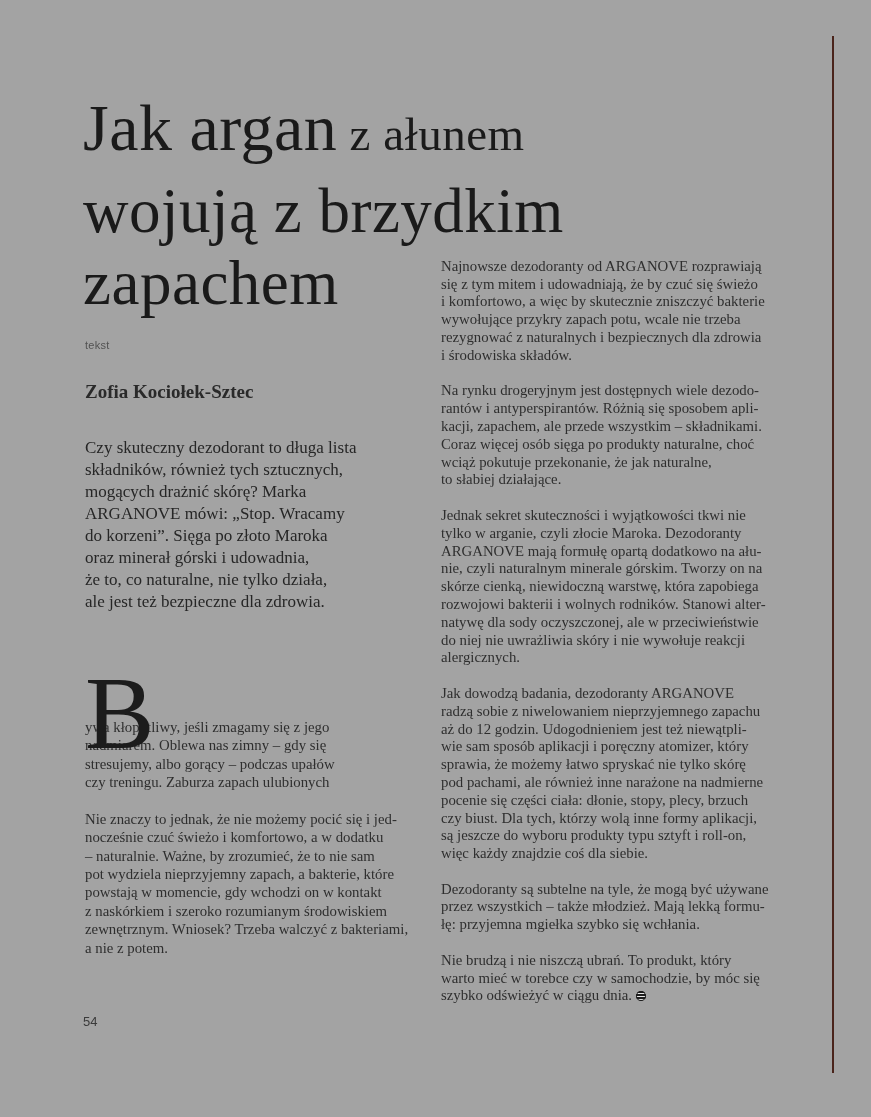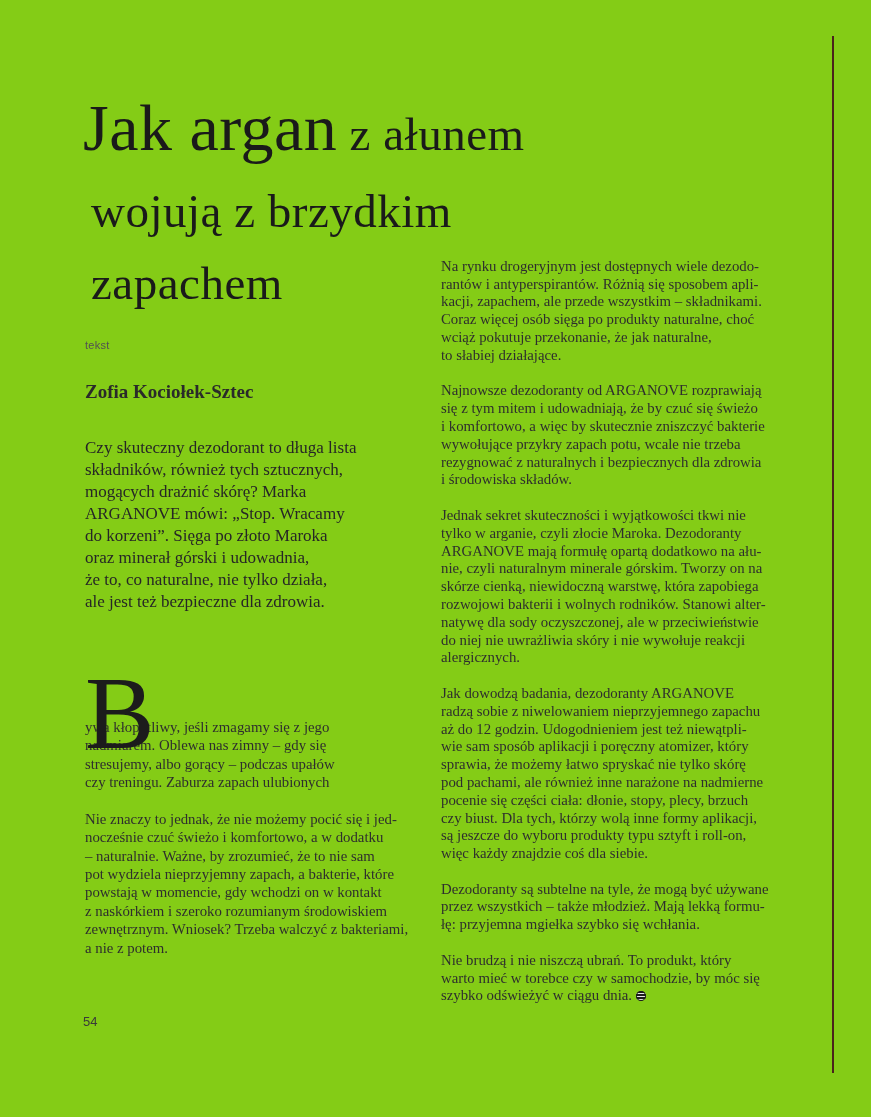--- a/index.html
+++ b/index.html
@@ -1,41 +1,41 @@
 <!DOCTYPE html>
 <html lang="pl"><head>
 <meta charset="utf-8">
 <style>
   html, body { margin: 0; padding: 0; background: #ffffff; }
   .page {
     position: relative;
     width: 871px;
     height: 1117px;
-    background: #84cc16;
+    background: #a3a3a3;
     overflow: hidden;
     font-family: "Liberation Serif", serif;
     color: #2e2e2e;
   }
 
   
   .title {
     position: absolute;
     left: 83px;
     top: 92px;
     margin: 0;
     font-weight: normal;
     color: #1a1a1a;
     line-height: 72px;
     letter-spacing: 0.5px;
     white-space: nowrap;
   }
   .title .t-line { display: block; }
   .t-big   { font-size: 66px; }
   .t-small { font-size: 47px; }
-  .t-rest  { font-size: 47px; display: block; margin-left: 8px; }
+  .t-rest  { font-size: 63px; display: block; }
 
   
   .kicker {
     position: absolute;
     left: 85px;
     top: 339px;
     font-family: "Liberation Sans", sans-serif;
     font-size: 11px;
     color: #525252;
     letter-spacing: 0.3px;
@@ -159,32 +159,32 @@
 nocześnie czuć świeżo i komfortowo, a w dodatku
 – naturalnie. Ważne, by zrozumieć, że to nie sam
 pot wydziela nieprzyjemny zapach, a bakterie, które
 powstają w momencie, gdy wchodzi on w kontakt
 z naskórkiem i szeroko rozumianym środowiskiem
 zewnętrznym. Wniosek? Trzeba walczyć z bakteriami,
 a nie z potem.</div>
   </div>
 
   <div class="col-right">
+    <p>Najnowsze dezodoranty od ARGANOVE rozprawiają
+się z tym mitem i udowadniają, że by czuć się świeżo
+i komfortowo, a więc by skutecznie zniszczyć bakterie
+wywołujące przykry zapach potu, wcale nie trzeba
+rezygnować z naturalnych i bezpiecznych dla zdrowia
+i środowiska składów.</p>
     <p>Na rynku drogeryjnym jest dostępnych wiele dezodo-
 rantów i antyperspirantów. Różnią się sposobem apli-
 kacji, zapachem, ale przede wszystkim – składnikami.
 Coraz więcej osób sięga po produkty naturalne, choć
 wciąż pokutuje przekonanie, że jak naturalne,
 to słabiej działające.</p>
-    <p>Najnowsze dezodoranty od ARGANOVE rozprawiają
-się z tym mitem i udowadniają, że by czuć się świeżo
-i komfortowo, a więc by skutecznie zniszczyć bakterie
-wywołujące przykry zapach potu, wcale nie trzeba
-rezygnować z naturalnych i bezpiecznych dla zdrowia
-i środowiska składów.</p>
     <p>Jednak sekret skuteczności i wyjątkowości tkwi nie
 tylko w arganie, czyli złocie Maroka. Dezodoranty
 ARGANOVE mają formułę opartą dodatkowo na ału-
 nie, czyli naturalnym minerale górskim. Tworzy on na
 skórze cienką, niewidoczną warstwę, która zapobiega
 rozwojowi bakterii i wolnych rodników. Stanowi alter-
 natywę dla sody oczyszczonej, ale w przeciwieństwie
 do niej nie uwrażliwia skóry i nie wywołuje reakcji
 alergicznych.</p>
     <p>Jak dowodzą badania, dezodoranty ARGANOVE

